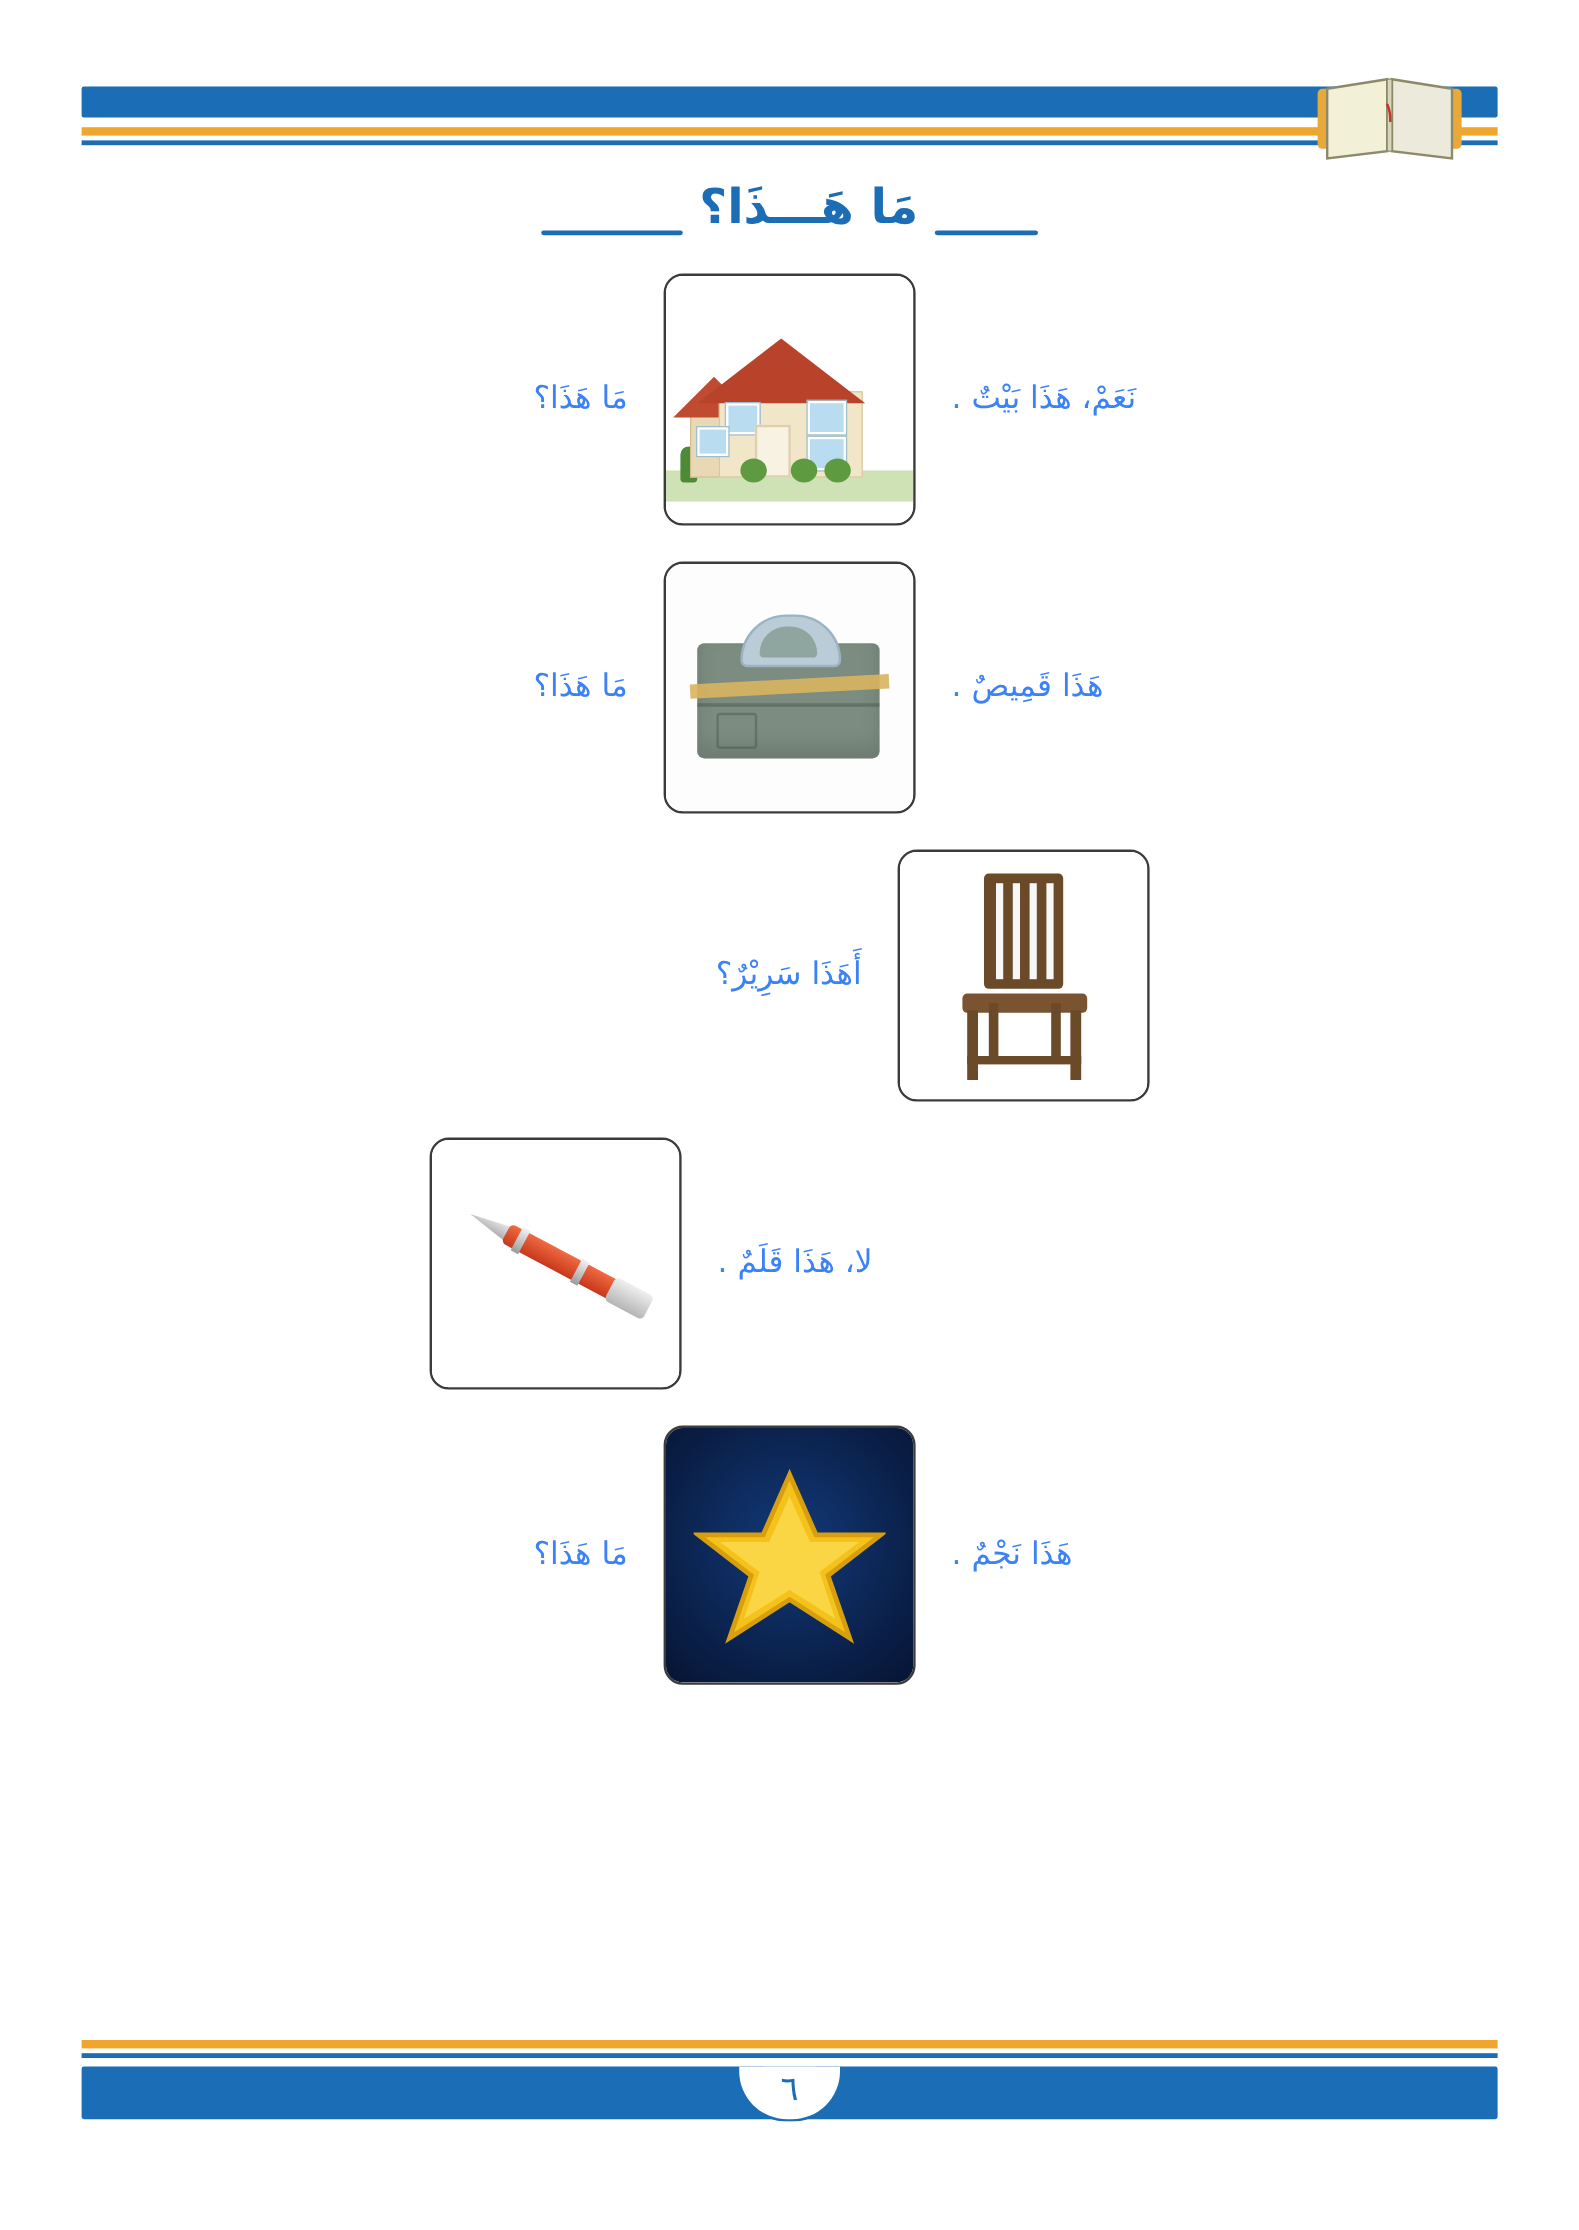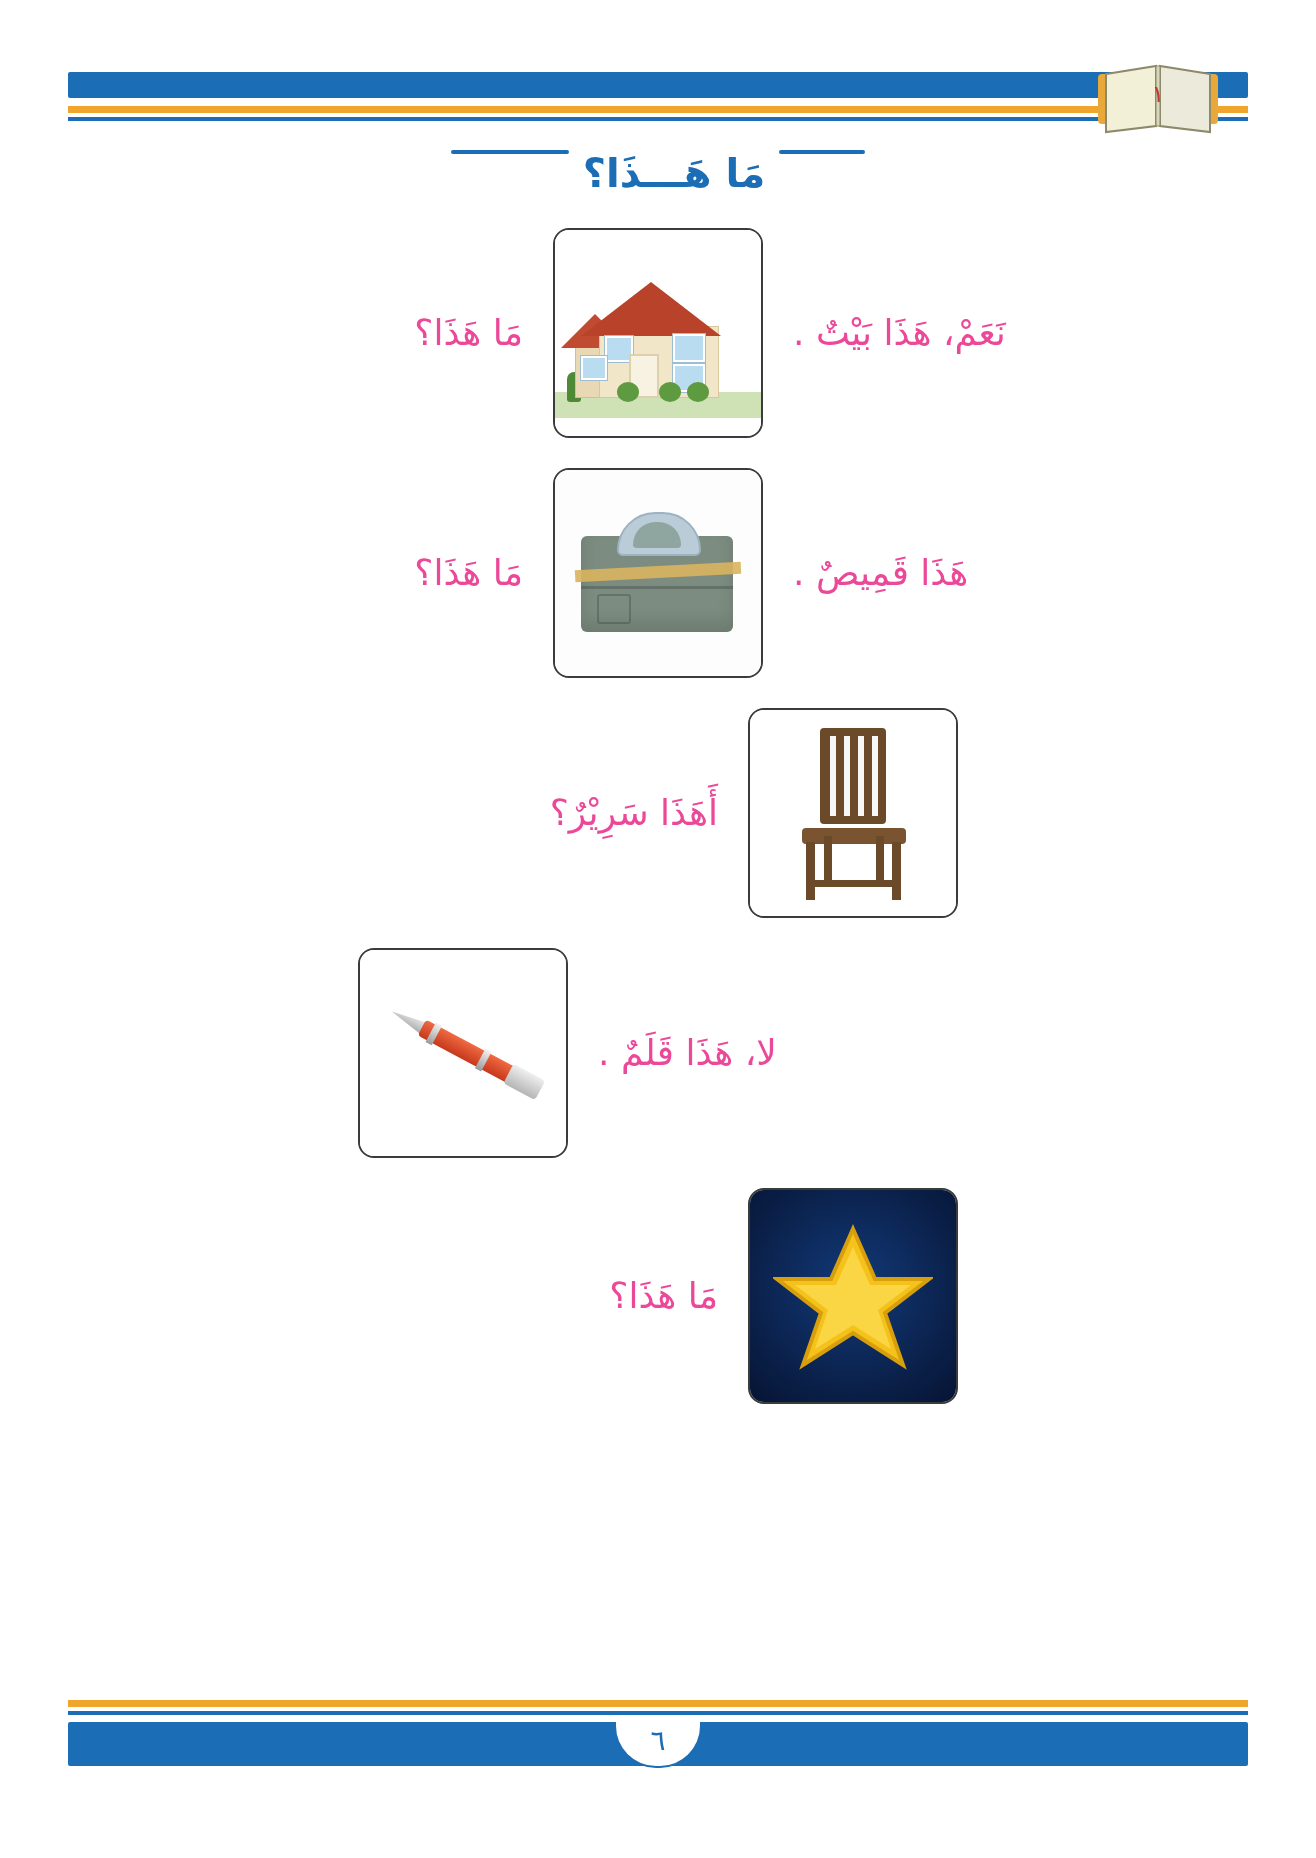--- a/index.html
+++ b/index.html
@@ -35,21 +35,21 @@
   }
   .book-badge .shadowtab{
     position:absolute;left:0;right:0;top:14px;height:50px;
     background:#e8a93a;border-radius:4px;
   }
   .book-badge svg{position:absolute;left:0;top:0;}
 
   
   .title-row{
     position:absolute;top:150px;left:0;right:0;
-    display:flex;align-items:flex-start;justify-content:center;gap:14px;
+    display:flex;align-items:flex-end;justify-content:center;gap:14px;
   }
   .title-row .rule{
     width:118px;height:4px;background:#1b6db5;border-radius:2px;
   }
   .title-row .rule.short{width:86px;}
   .title-text{
     font-size:40px;color:#1b6db5;font-weight:bold;
     letter-spacing:1px;white-space:nowrap;
     font-family:"DejaVu Sans",sans-serif;
   }
@@ -58,21 +58,21 @@
   .rows{
     position:absolute;top:228px;right:0;left:0;
   }
   .row{
     position:relative;
     display:flex;align-items:center;justify-content:center;
     margin-bottom:30px;
   }
   .side{
     width:360px;
-    font-size:36px;color:#ec4899;
+    font-size:26px;color:#3b82f6;
     line-height:1.9;
     font-family:"DejaVu Sans",sans-serif;
     white-space:nowrap;
   }
   .side.right{text-align:right;padding-right:30px;}
   .side.left{text-align:left;padding-left:30px;}
   .side .ln{display:block;}
 
   .pic-frame{
     width:206px;height:206px;
@@ -256,20 +256,23 @@
             <div class="pen-barrel"></div>
             <div class="pen-ring" style="left:44px;"></div>
             <div class="pen-ring" style="left:100px;"></div>
             <div class="pen-cap"></div>
           </div>
         </div>
       </div>
     </div>
 
     <div class="row">
+      <div class="side left">
+        <span class="ln">هَذَا نَجْمٌ .</span>
+      </div>
       <div class="pic-frame tall">
         <div class="pic-inner">
           <div class="star-bg"></div>
           <svg class="star-svg" width="160" height="150" viewBox="0 0 160 150">
             <polygon points="80,8 102,58 156,58 112,92 130,144 80,112 30,144 48,92 4,58 58,58" fill="#f5c21b" stroke="#d79f0d" stroke-width="4"></polygon>
             <polygon points="80,26 97,64 138,64 105,89 118,128 80,104 42,128 55,89 22,64 63,64" fill="#fcd94b" opacity="0.85"></polygon>
           </svg>
         </div>
       </div>
       <div class="side right">

